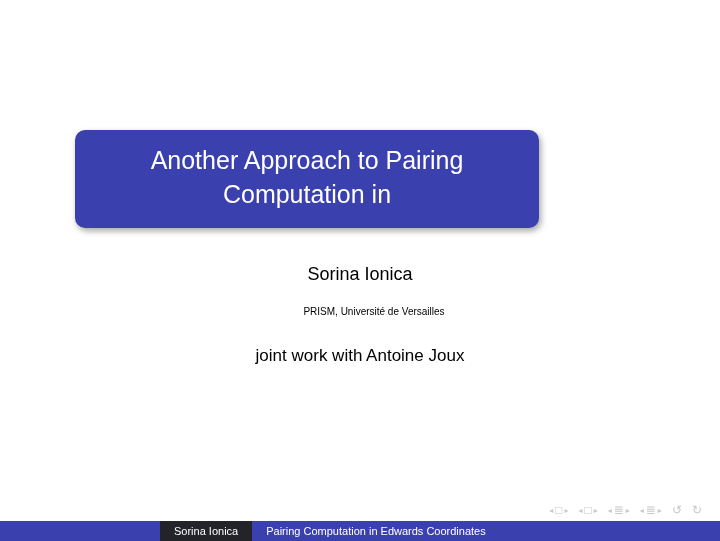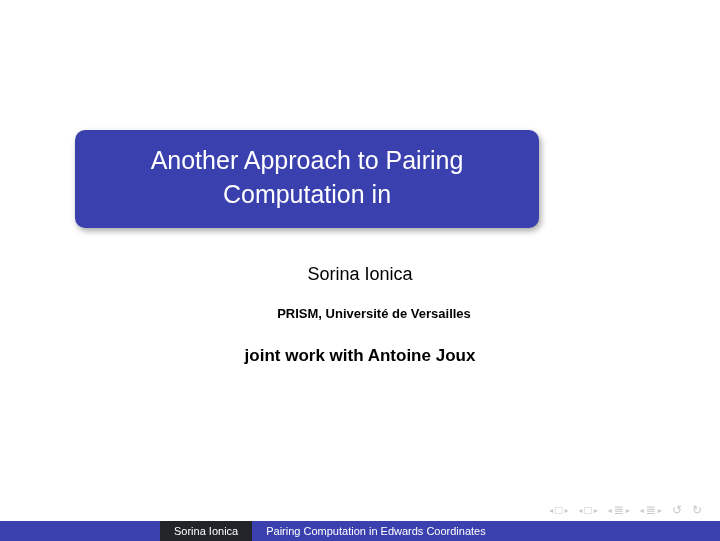--- a/index.html
+++ b/index.html
@@ -36,32 +36,32 @@
     text-align: center;
     font-size: 18px;
     font-weight: 400;
     color: #000;
   }
   .affiliation {
     position: absolute;
     left: 0; right: 0;
     top: 306px;
     text-align: center;
-    font-size: 13px;
-    font-weight: 700;
+    font-size: 10px;
+    font-weight: 400;
     color: #000;
     margin-left: 28px;
   }
   .joint-work {
     position: absolute;
     left: 0; right: 0;
     top: 346px;
     text-align: center;
     font-size: 17px;
-    font-weight: 700;
+    font-weight: 400;
     color: #000;
   }
   .nav-bar {
     position: absolute;
     right: 18px;
     bottom: 24px;
     display: flex;
     align-items: center;
     gap: 10px;
     font-size: 12px;

